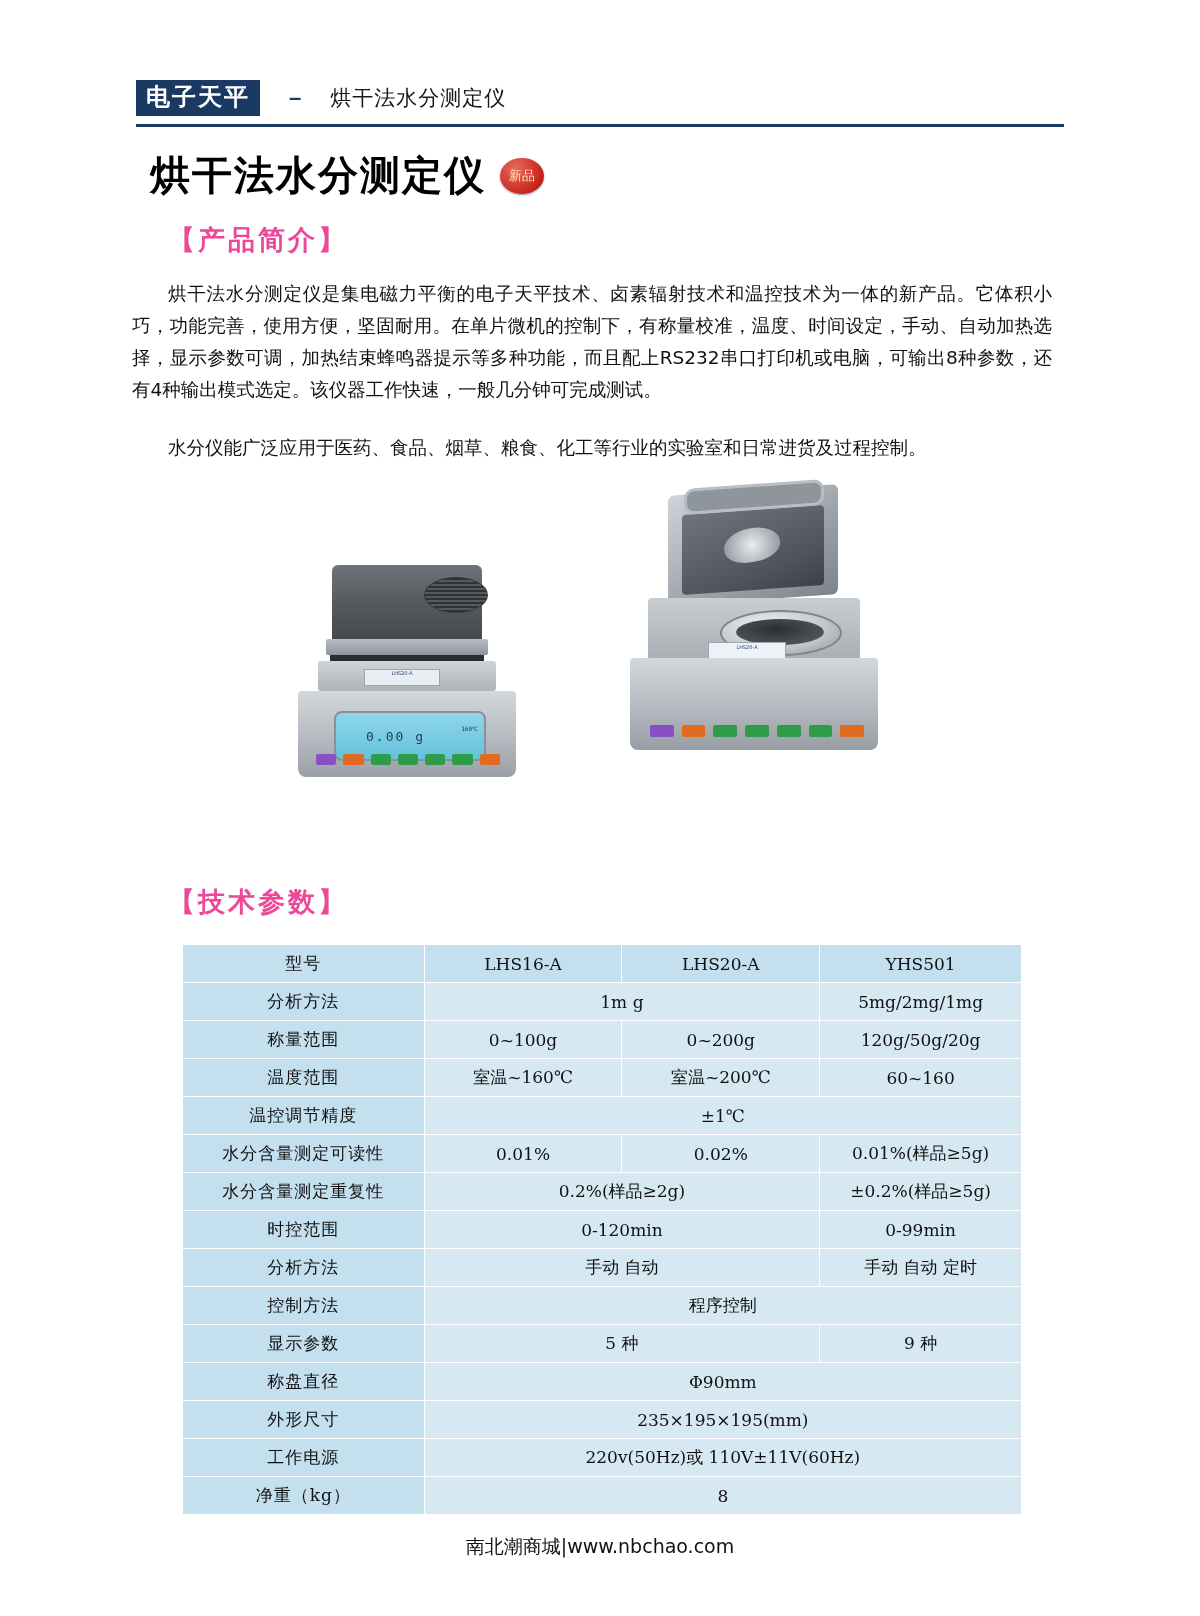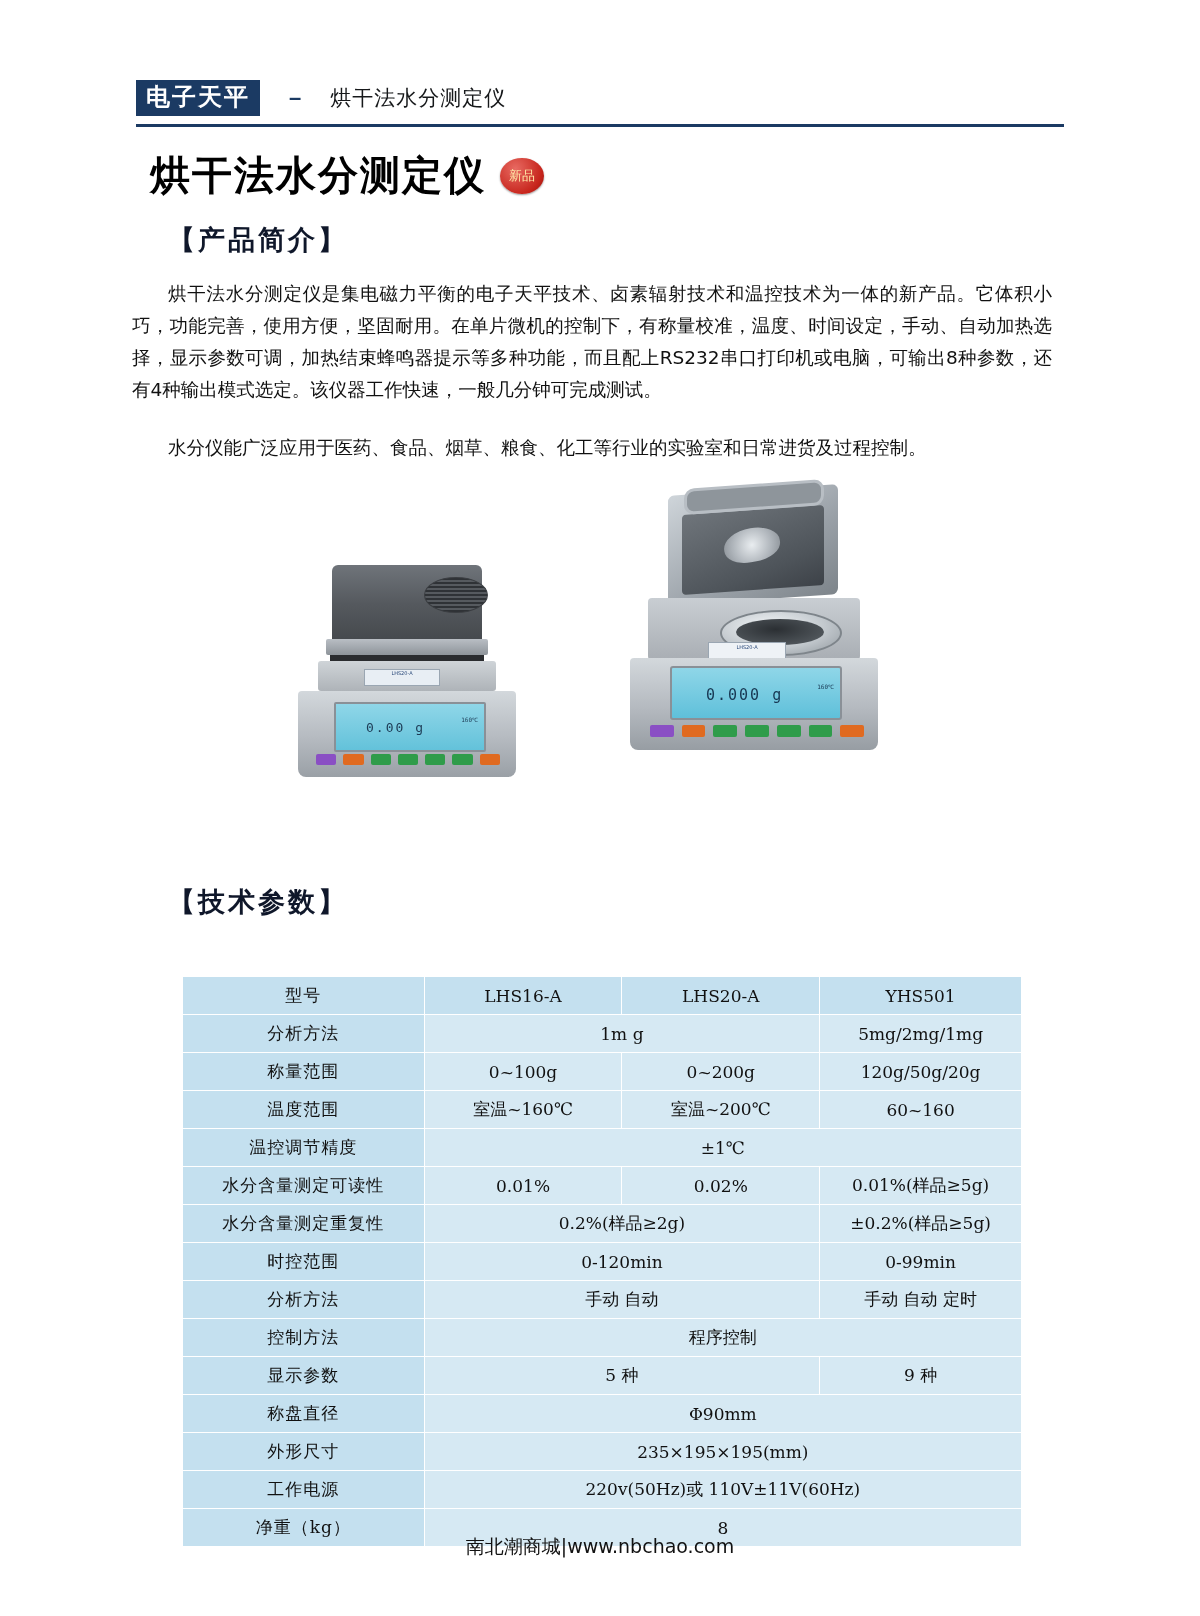--- a/index.html
+++ b/index.html
@@ -86,21 +86,21 @@
     font-family: Liberation Mono, monospace;
     box-shadow: 0 1px 2px rgba(0,0,0,.4);
     letter-spacing: 0;
   }
 
   
   .section-heading {
     position: absolute;
     font-size: 27px;
     font-weight: bold;
-    color: #0f172a;
+    color: #ec4899;
     letter-spacing: 3px;
     font-family: Liberation Sans, sans-serif;
   }
   #sec-intro { left: 168px; top: 222px; }
   #sec-tech  { left: 168px; top: 884px; }
 
   
   .body-para {
     position: absolute;
     width: 920px;
@@ -165,24 +165,24 @@
     font-size: 5px; color: #2b4a7a; text-align: center; line-height: 7px;
     font-family: "DejaVu Sans", sans-serif;
   }
   .dl-base {
     position: absolute; left: 8px; top: 126px;
     width: 218px; height: 86px;
     background: linear-gradient(180deg,#d3d8dc 0%,#b5bac0 55%,#9aa0a6 100%);
     border-radius: 4px 4px 8px 8px;
   }
   .dl-screen {
-    position: absolute; left: 36px; top: 11px;
+    position: absolute; left: 36px; top: 20px;
     width: 148px; height: 46px;
     background: linear-gradient(180deg,#8fd6e8 0%,#63c2da 100%);
-    border: 2px solid #8a9097; border-radius: 2px;
+    border: 2px solid #8a9097; border-radius: 8px;
   }
   .dl-digits {
     position: absolute; left: 30px; top: 16px;
     font-size: 13px; color: #1d3b55; letter-spacing: 2px;
     font-family: "DejaVu Sans Mono", monospace;
   }
   .dl-smalltxt {
     position: absolute; right: 6px; top: 12px;
     font-size: 6px; color: #1d3b55; text-align: right; line-height: 8px;
     font-family: "DejaVu Sans Mono", monospace;
@@ -276,21 +276,21 @@
     position: absolute; left: 20px; top: 66px;
     width: 214px; height: 14px;
     display: flex; gap: 8px; align-items: center;
   }
   .dr-keys span { flex: 1; height: 12px; border-radius: 2px; }
 
   
   .spec-table {
     position: absolute;
     left: 182px;
-    top: 976px;
+    top: 944px;
     width: 840px;
     border-collapse: collapse;
     font-family: "DejaVu Serif", serif;
   }
   .spec-table td {
     border: 1px solid #ffffff;
     background: #d6e9f3;
     text-align: center;
     font-size: 17px;
     color: #111;
@@ -371,24 +371,20 @@
     <div class="dr-lidinner"></div>
     <div class="dr-lamp"></div>
     <div class="dr-handle"></div>
     <div class="dr-body">
       <div class="dr-pan">
         <div class="dr-panin"></div>
       </div>
       <div class="dr-label">LHS20-A</div>
     </div>
     <div class="dr-base">
-      <div class="dr-screen">
-        <span class="dr-digits">0.000 g</span>
-        <span class="dr-smalltxt">160℃</span>
-      </div>
       <div class="dr-keys">
         <span style="background:#8a4fc4"></span>
         <span style="background:#e06a20"></span>
         <span style="background:#2f9c4a"></span>
         <span style="background:#2f9c4a"></span>
         <span style="background:#2f9c4a"></span>
         <span style="background:#2f9c4a"></span>
         <span style="background:#e06a20"></span>
       </div>
     </div>

